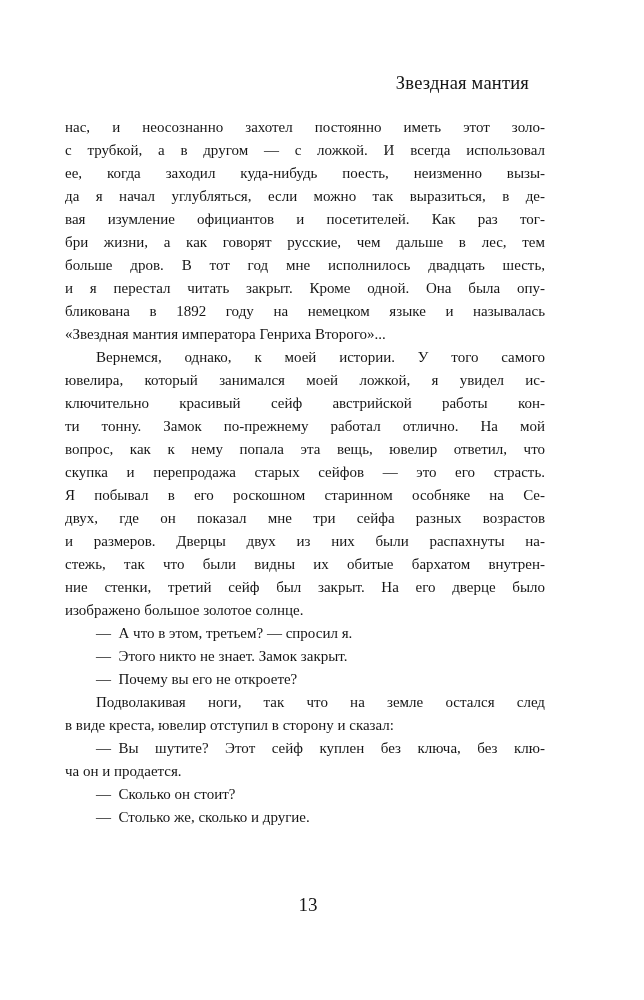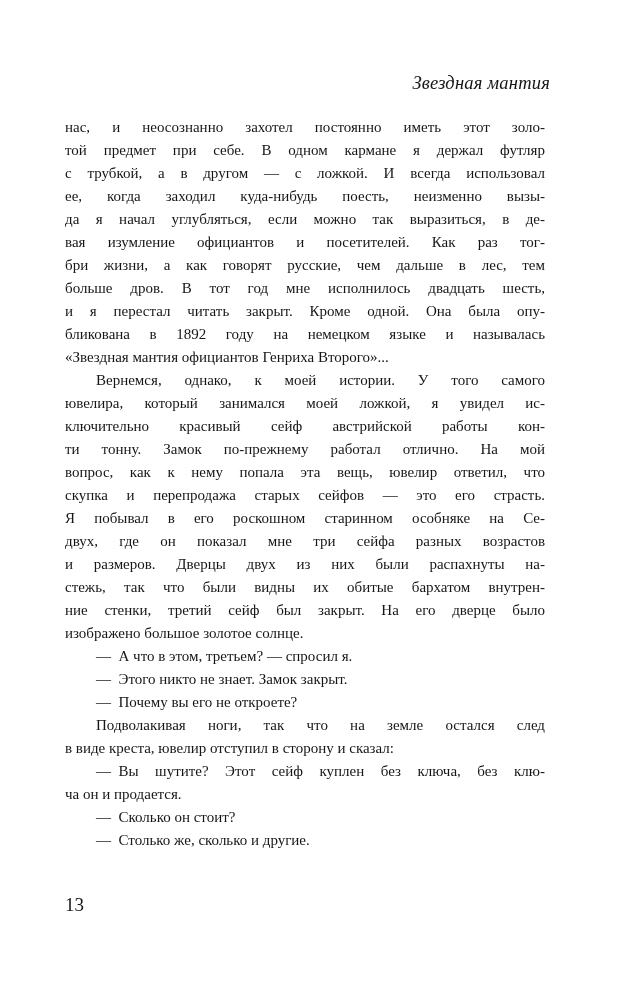--- a/index.html
+++ b/index.html
@@ -18,24 +18,23 @@
   .page {
     position: relative;
     width: 644px;
     height: 1000px;
     background: #ffffff;
     overflow: hidden;
   }
   .running-header {
     position: absolute;
     top: 72px;
-    left: 70px;
+    left: 49px;
     width: 480px;
     text-align: right;
-    font-style: italic;
     font-size: 18.5px;
     line-height: 22px;
     letter-spacing: 0.2px;
   }
   .body-text {
     position: absolute;
     top: 116px;
     left: 65px;
     width: 480px;
     font-size: 15px;
@@ -49,47 +48,46 @@
   }
   .line.fill {
     text-align-last: justify;
   }
   .line.indent {
     padding-left: 31px;
   }
   .page-number {
     position: absolute;
     top: 893px;
-    left: 65px;
+    left: 73px;
     width: 480px;
     box-sizing: border-box;
     padding-right: 10px;
-    text-align: left;
+    text-align: center;
     font-size: 19px;
     line-height: 23px;
   }
 </style>
 </head>
 <body>
 
 <div class="page">
   <div class="running-header">Звездная мантия</div>
 
   <div class="body-text">
       <div class="line fill">нас, и неосознанно захотел постоянно иметь этот золо-</div>
-      <div class="line fill">той предмет при себе. В одном кармане я держал футляр</div>
       <div class="line fill">с трубкой, а в другом — с ложкой. И всегда использовал</div>
       <div class="line fill">ее, когда заходил куда-нибудь поесть, неизменно вызы-</div>
       <div class="line fill">да я начал углубляться, если можно так выразиться, в де-</div>
       <div class="line fill">вая изумление официантов и посетителей. Как раз тог-</div>
       <div class="line fill">бри жизни, а как говорят русские, чем дальше в лес, тем</div>
       <div class="line fill">больше дров. В тот год мне исполнилось двадцать шесть,</div>
       <div class="line fill">и я перестал читать закрыт. Кроме одной. Она была опу-</div>
       <div class="line fill">бликована в 1892 году на немецком языке и называлась</div>
-      <div class="line">«Звездная мантия официантов Генриха Второго»...</div>
+      <div class="line">«Звездная мантия императора Генриха Второго»...</div>
       <div class="line indent fill">Вернемся, однако, к моей истории. У того самого</div>
       <div class="line fill">ювелира, который занимался моей ложкой, я увидел ис-</div>
       <div class="line fill">ключительно красивый сейф австрийской работы кон-</div>
       <div class="line fill">ти тонну. Замок по-прежнему работал отлично. На мой</div>
       <div class="line fill">вопрос, как к нему попала эта вещь, ювелир ответил, что</div>
       <div class="line fill">скупка и перепродажа старых сейфов — это его страсть.</div>
       <div class="line fill">Я побывал в его роскошном старинном особняке на Се-</div>
       <div class="line fill">двух, где он показал мне три сейфа разных возрастов</div>
       <div class="line fill">и размеров. Дверцы двух из них были распахнуты на-</div>
       <div class="line fill">стежь, так что были видны их обитые бархатом внутрен-</div>

